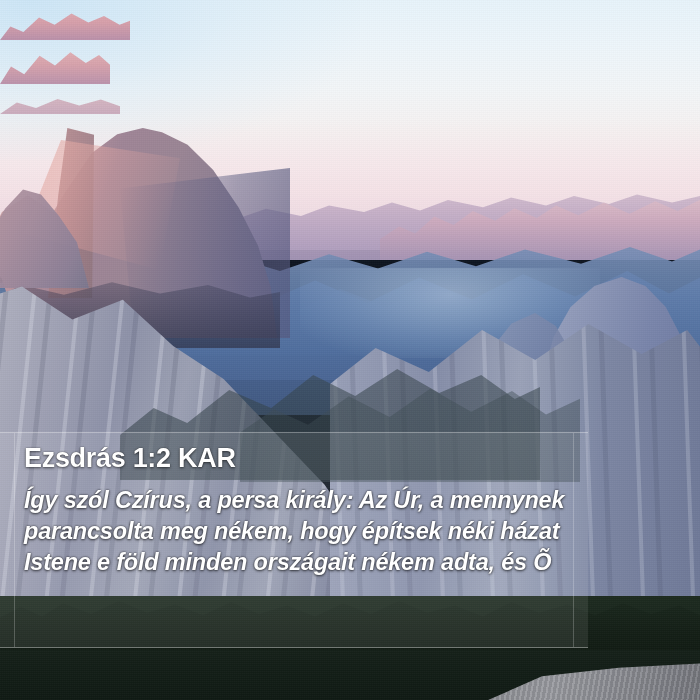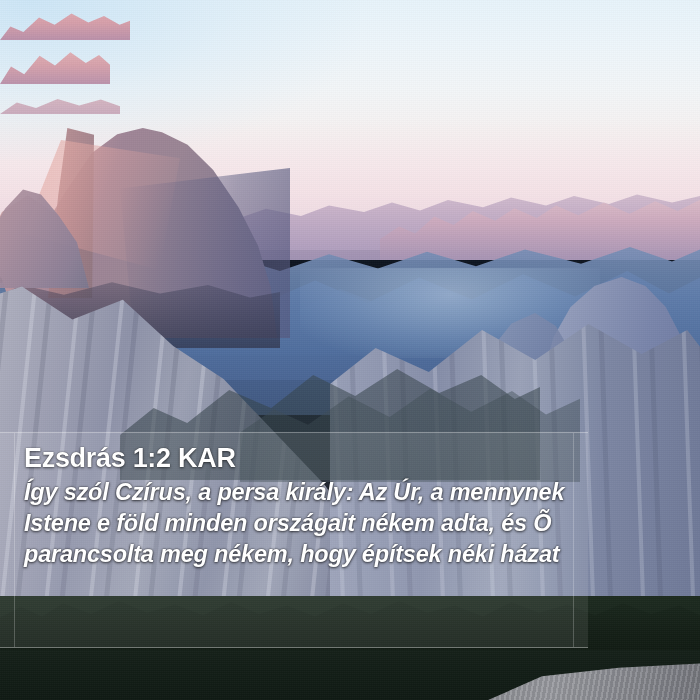--- a/index.html
+++ b/index.html
@@ -313,21 +313,21 @@
     font-size:27px;
     font-weight:bold;
     color:#ffffff;
     letter-spacing:-0.3px;
     line-height:34px;
     text-shadow:0 1px 3px rgba(0,0,0,.55), 0 0 1px rgba(0,0,0,.8);
     white-space:nowrap;
   }
 
   .verse-body{
-    margin-top:2px;
+    margin-top:10px;
   }
   .verse-line{
     font-size:23.5px;
     font-weight:bold;
     font-style:italic;
     color:#ffffff;
     line-height:31px;
     letter-spacing:-0.2px;
     text-shadow:0 1px 3px rgba(0,0,0,.6), 0 0 2px rgba(0,0,0,.65);
     white-space:nowrap;
@@ -386,20 +386,20 @@
     <div class="grain"></div>
   </div>
 
   <div class="verse-panel">
     <div class="verse-inner">
 
       <div class="verse-ref">Ezsdrás 1:2 KAR</div>
 
       <div class="verse-body">
         <div class="verse-line">Így szól Czírus, a persa király: Az Úr, a mennynek</div>
+        <div class="verse-line">parancsolta meg nékem, hogy építsek néki házat</div>
         <div class="verse-line">Istene e föld minden országait nékem adta, és Õ</div>
-        <div class="verse-line">parancsolta meg nékem, hogy építsek néki házat</div>
       </div>
 
     </div>
   </div>
 
 </div>
 
 </body></html>

